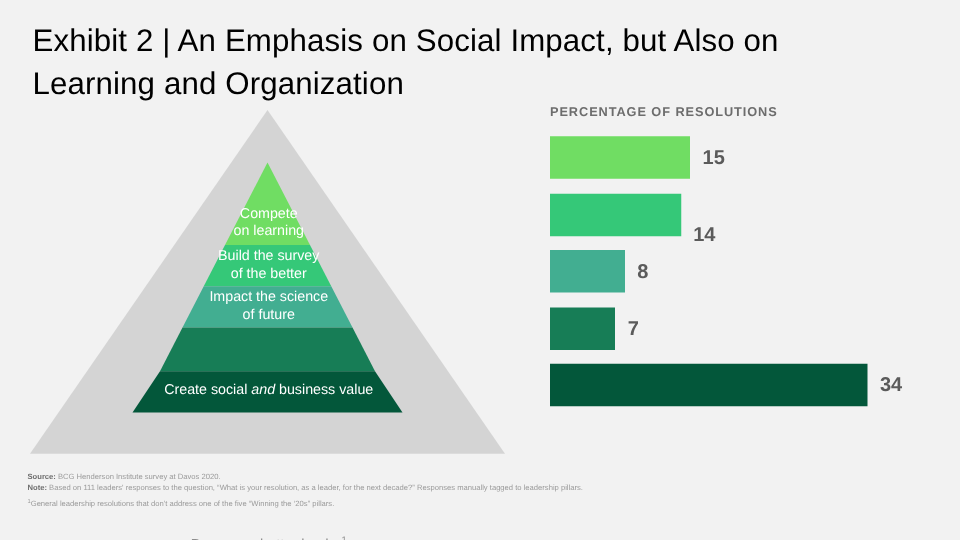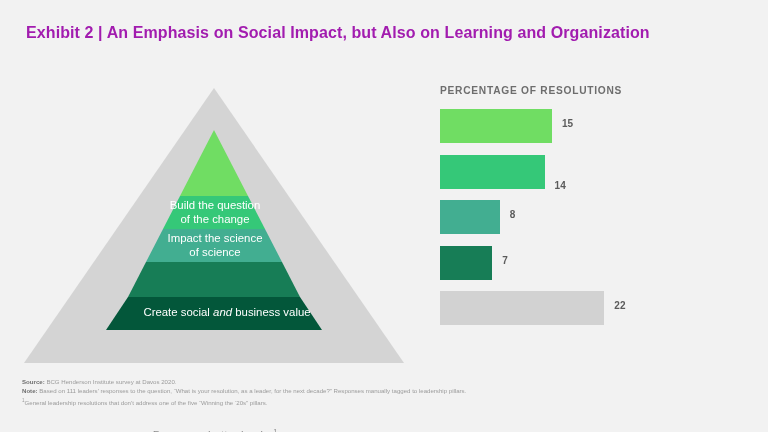--- a/index.html
+++ b/index.html
@@ -14,24 +14,24 @@
     overflow: hidden;
     position: relative;
   }
 
   
   .title {
     position: absolute;
     left: 26px;
     top: 16px;
     width: 680px;
-    font-size: 16px;
+    font-size: 25px;
     line-height: 34px;
-    font-weight: 700;
-    color: #a21caf;
+    font-weight: 400;
+    color: #000000;
     letter-spacing: 0.1px;
   }
 
   
   .pyramid-wrap {
     position: absolute;
     left: 0px;
     top: 85px;
     width: 430px;
     height: 290px;
@@ -97,21 +97,21 @@
   }
   .bar {
     position: absolute;
     left: 0;
     top: 0;
     height: 34px;
   }
   .bar-value {
     position: absolute;
     top: 9px;
-    font-size: 10px;
+    font-size: 16px;
     font-weight: bold;
     color: #5b5b5b;
   }
 
   
   .footnotes {
     position: absolute;
     left: 22px;
     top: 377px;
     width: 700px;
@@ -143,33 +143,37 @@
 
     <polygon points="180,111 248,111 265,144 163,144" fill="#35C878"></polygon>
 
     <polygon points="163,144 265,144 282,177 146,177" fill="#42AE91"></polygon>
 
     <polygon points="146,177 282,177 300,212 128,212" fill="#177D56"></polygon>
 
     <polygon points="128,212 300,212 322,245 106,245" fill="#03573A"></polygon>
   </svg>
 
+  <div class="pyr-label" style="top:80px;">
+    <span>Compete</span><br>
+    <span>on learning</span>
+  </div>
 
   <div class="pyr-label" style="top:114px;">
-    <span>Build the question</span><br>
-    <span>of the change</span>
+    <span>Build the survey</span><br>
+    <span>of the better</span>
   </div>
 
   <div class="pyr-label" style="top:147px;">
     <span>Impact the science</span><br>
-    <span>of science</span>
-  </div>
-
-
-  <div class="pyr-label" style="top:221px;padding-left:12px;">
+    <span>of future</span>
+  </div>
+
+
+  <div class="pyr-label" style="top:221px;">
     <span id="lvl5">Create social <em>and</em> business value</span>
   </div>
 
   <div class="base-label">
     <span>Become a better leader</span><sup>1</sup>
   </div>
 </div>
 
 <div class="chart-wrap">
   <div class="chart-heading">PERCENTAGE OF RESOLUTIONS</div>
@@ -184,22 +188,22 @@
       </div>
       <div class="bar-row">
         <div class="bar" style="width: 59.7647px; background: rgb(66, 174, 145);"></div>
         <div class="bar-value" style="left: 69.7647px;">8</div>
       </div>
       <div class="bar-row">
         <div class="bar" style="width: 52.2941px; background: rgb(23, 125, 86);"></div>
         <div class="bar-value" style="left: 62.2941px;">7</div>
       </div>
       <div class="bar-row">
-        <div class="bar" style="width: 164.353px; background: rgb(210, 210, 210);"></div>
-        <div class="bar-value" style="left: 174.353px;">22</div>
+        <div class="bar" style="width: 254px; background: rgb(3, 87, 58);"></div>
+        <div class="bar-value" style="left: 264px;">34</div>
       </div>
     </div>
 </div>
 
 <div class="footnotes">
   <span class="fn-line"><b>Source:</b><span> BCG Henderson Institute survey at Davos 2020.</span></span>
   <span class="fn-line"><b>Note:</b><span> Based on 111 leaders' responses to the question, “What is your resolution, as a leader, for the next decade?” Responses manually tagged to leadership pillars.</span></span>
   <span class="fn-line"><sup>1</sup><span>General leadership resolutions that don’t address one of the five “Winning the ‘20s” pillars.</span></span>
 </div>
 

